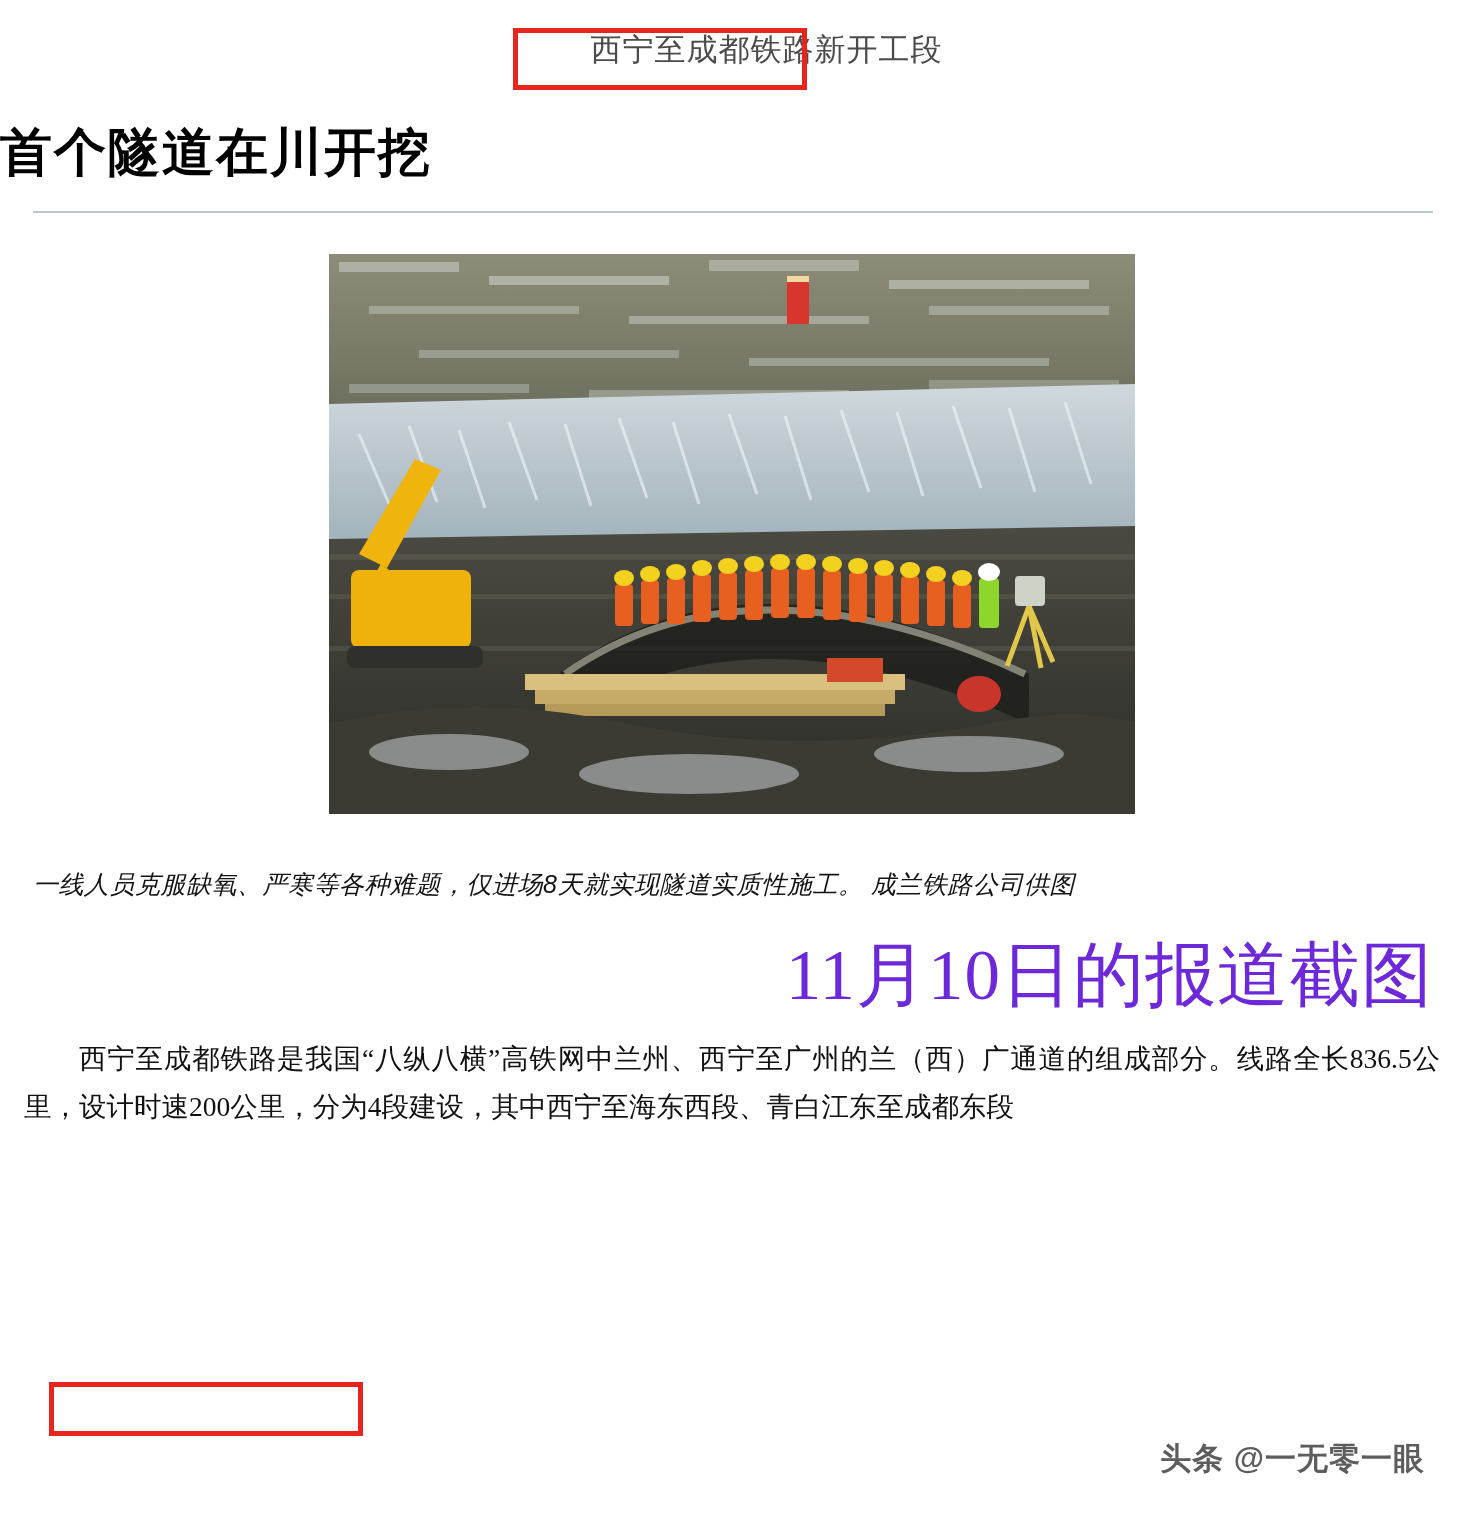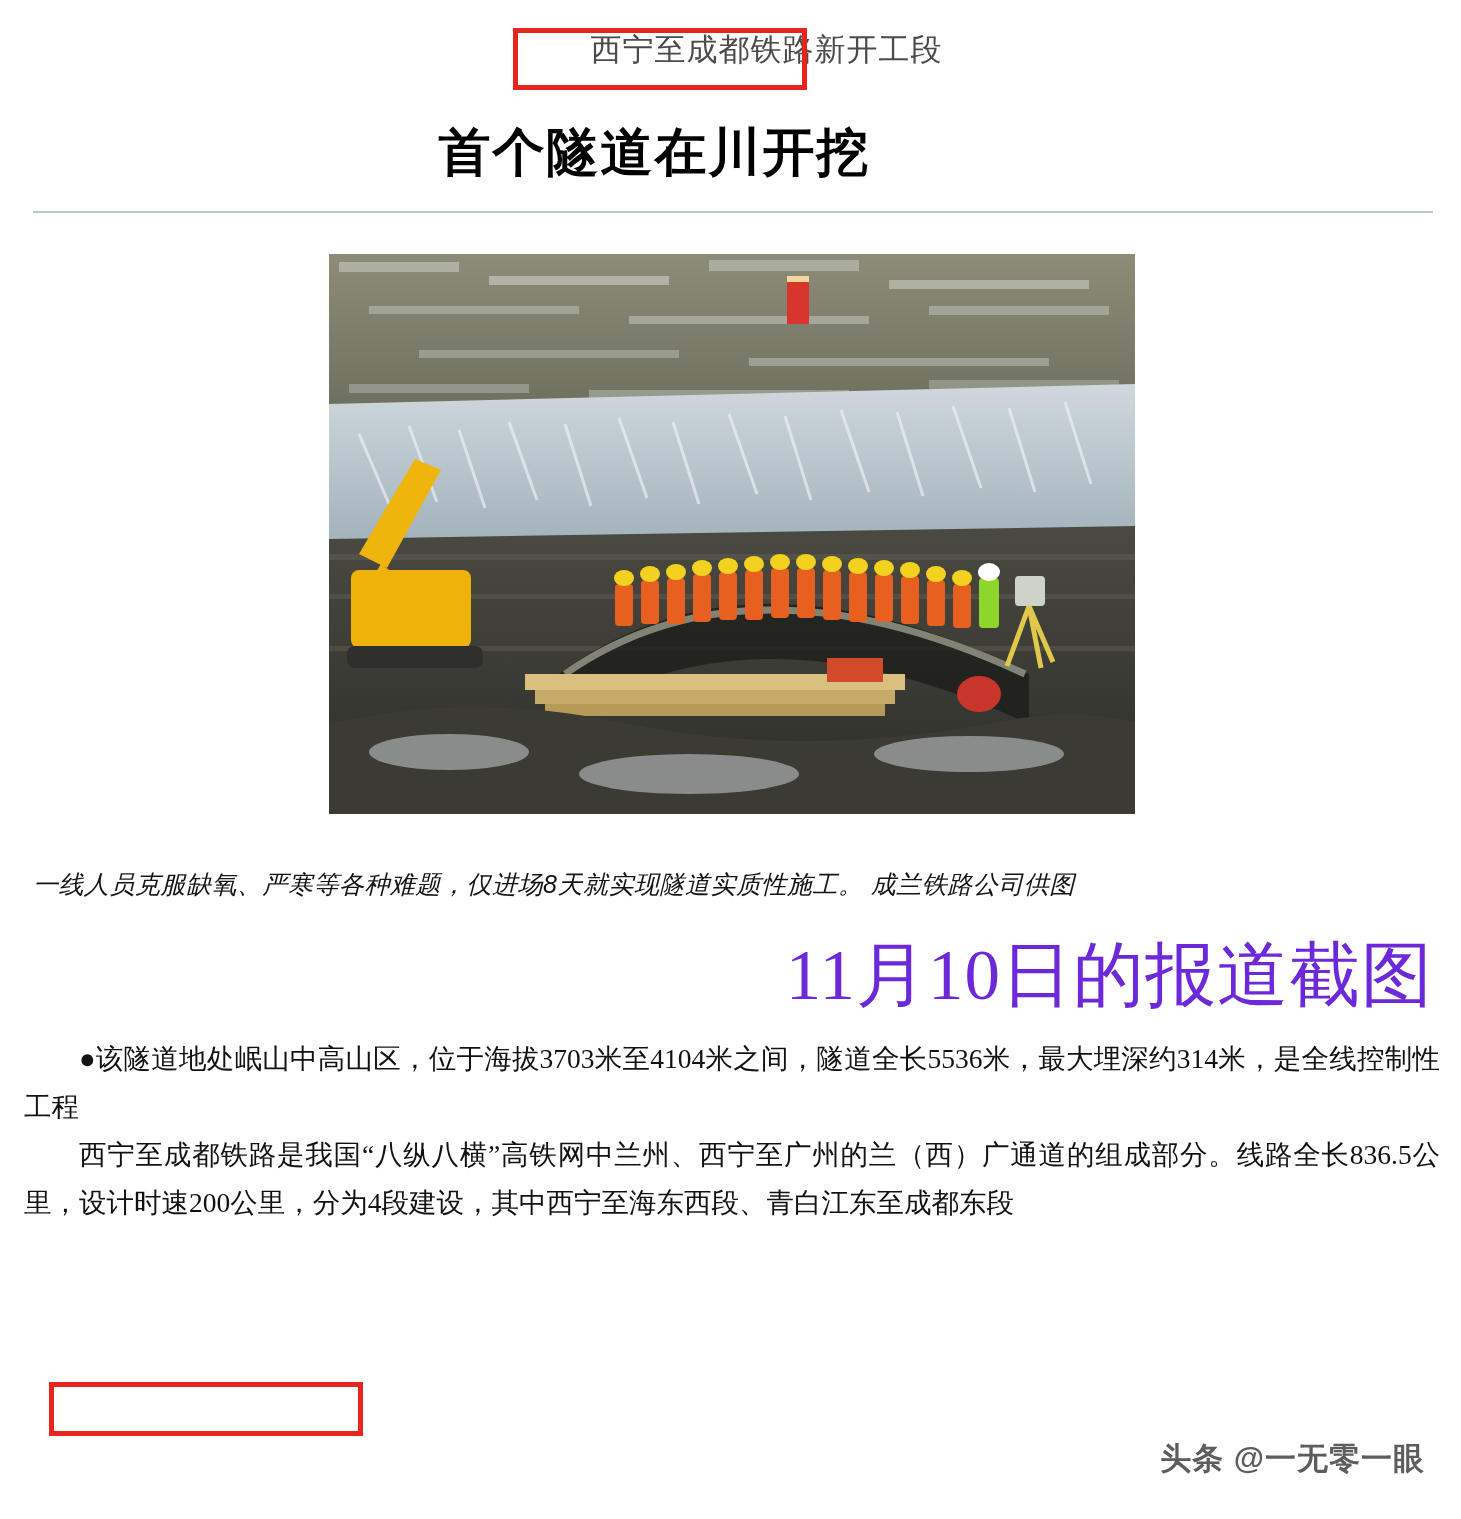--- a/index.html
+++ b/index.html
@@ -46,21 +46,21 @@
     width: 294px;
     height: 62px;
     border: 5px solid #e8241f;
     box-sizing: border-box;
   }
   .headline-wrap {
     position: absolute;
     left: 0;
     top: 118px;
     width: 1309px;
-    text-align: center;
+    text-align: left;
   }
   .headline {
     display: inline-block;
     font-family: "Liberation Sans", "DejaVu Sans", sans-serif;
     font-weight: bold;
     font-size: 52px;
     color: #000;
     letter-spacing: 2px;
   }
   .rule {
@@ -296,21 +296,20 @@
         <ellipse cx="640" cy="500" rx="95" ry="18"></ellipse>
       </g>
     </svg>
   </div>
 
   <div class="caption">一线人员克服缺氧、严寒等各种难题，仅进场8天就实现隧道实质性施工。 成兰铁路公司供图</div>
 
   <div class="annotation">11月10日的报道截图</div>
 
   <div class="body">
-    <p class="indent">●该隧道地处岷山中高山区，位于海拔3703米至4104米之间，隧道全长5536米，最大埋深约314米，是全线控制性工程</p>
     <p class="indent">西宁至成都铁路是我国“八纵八横”高铁网中兰州、西宁至广州的兰（西）广通道的组成部分。线路全长836.5公里，设计时速200公里，分为4段建设，其中西宁至海东西段、青白江东至成都东段</p>
   </div>
 
   <div class="box-lower"></div>
 
   <div class="watermark">头条 @一无零一眼</div>
 
 </div>
 
 </body></html>

